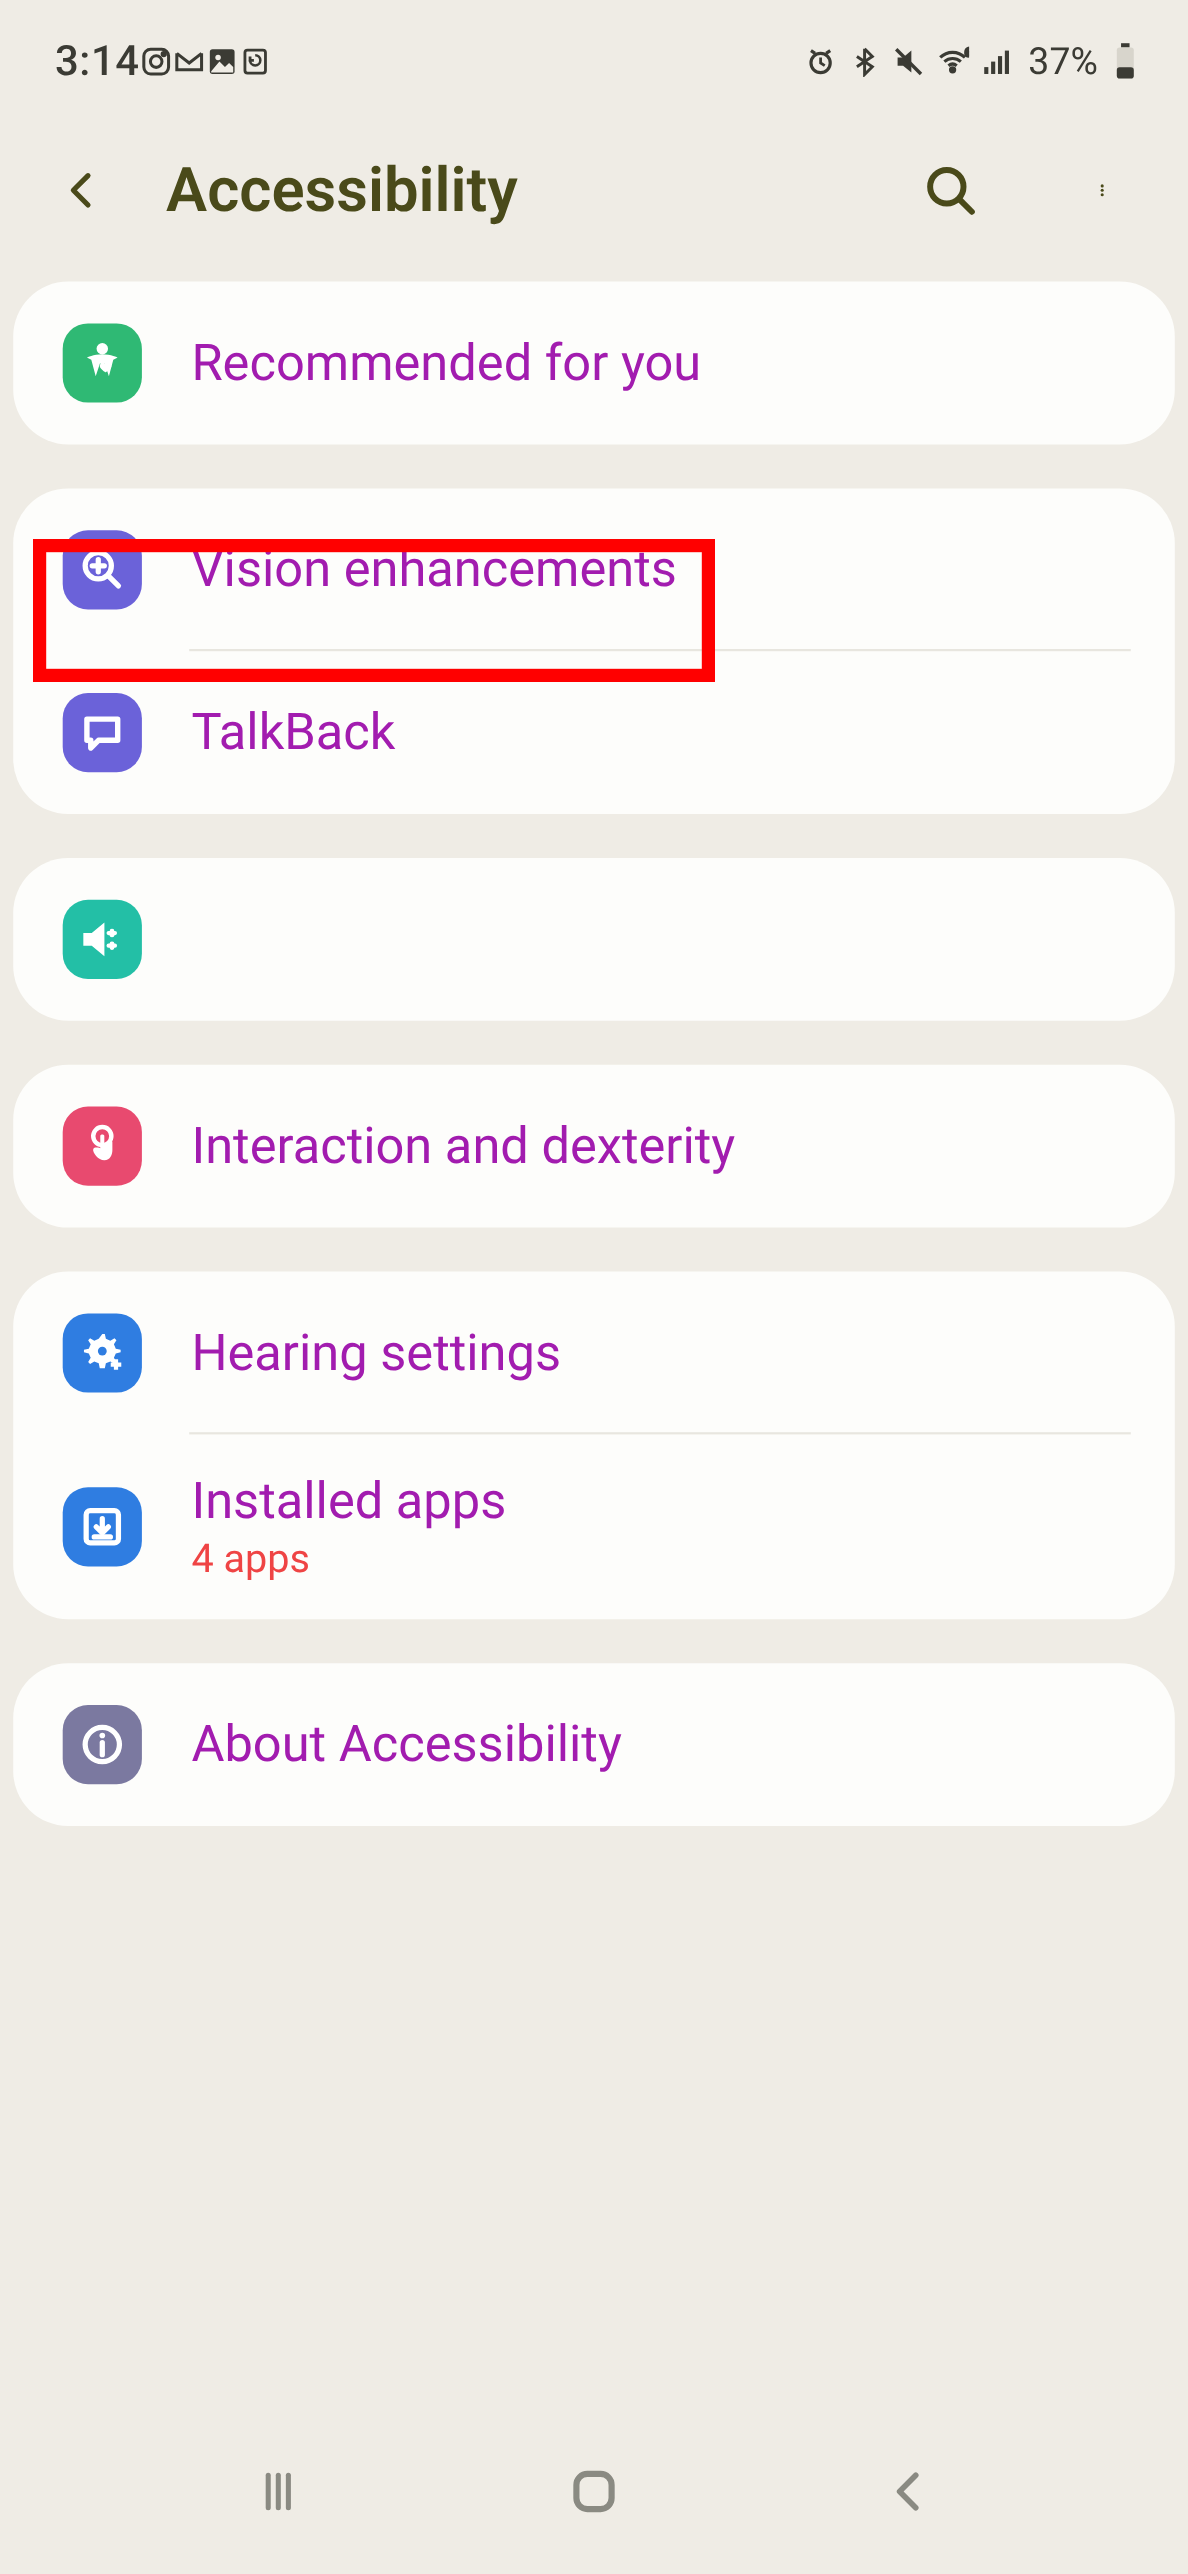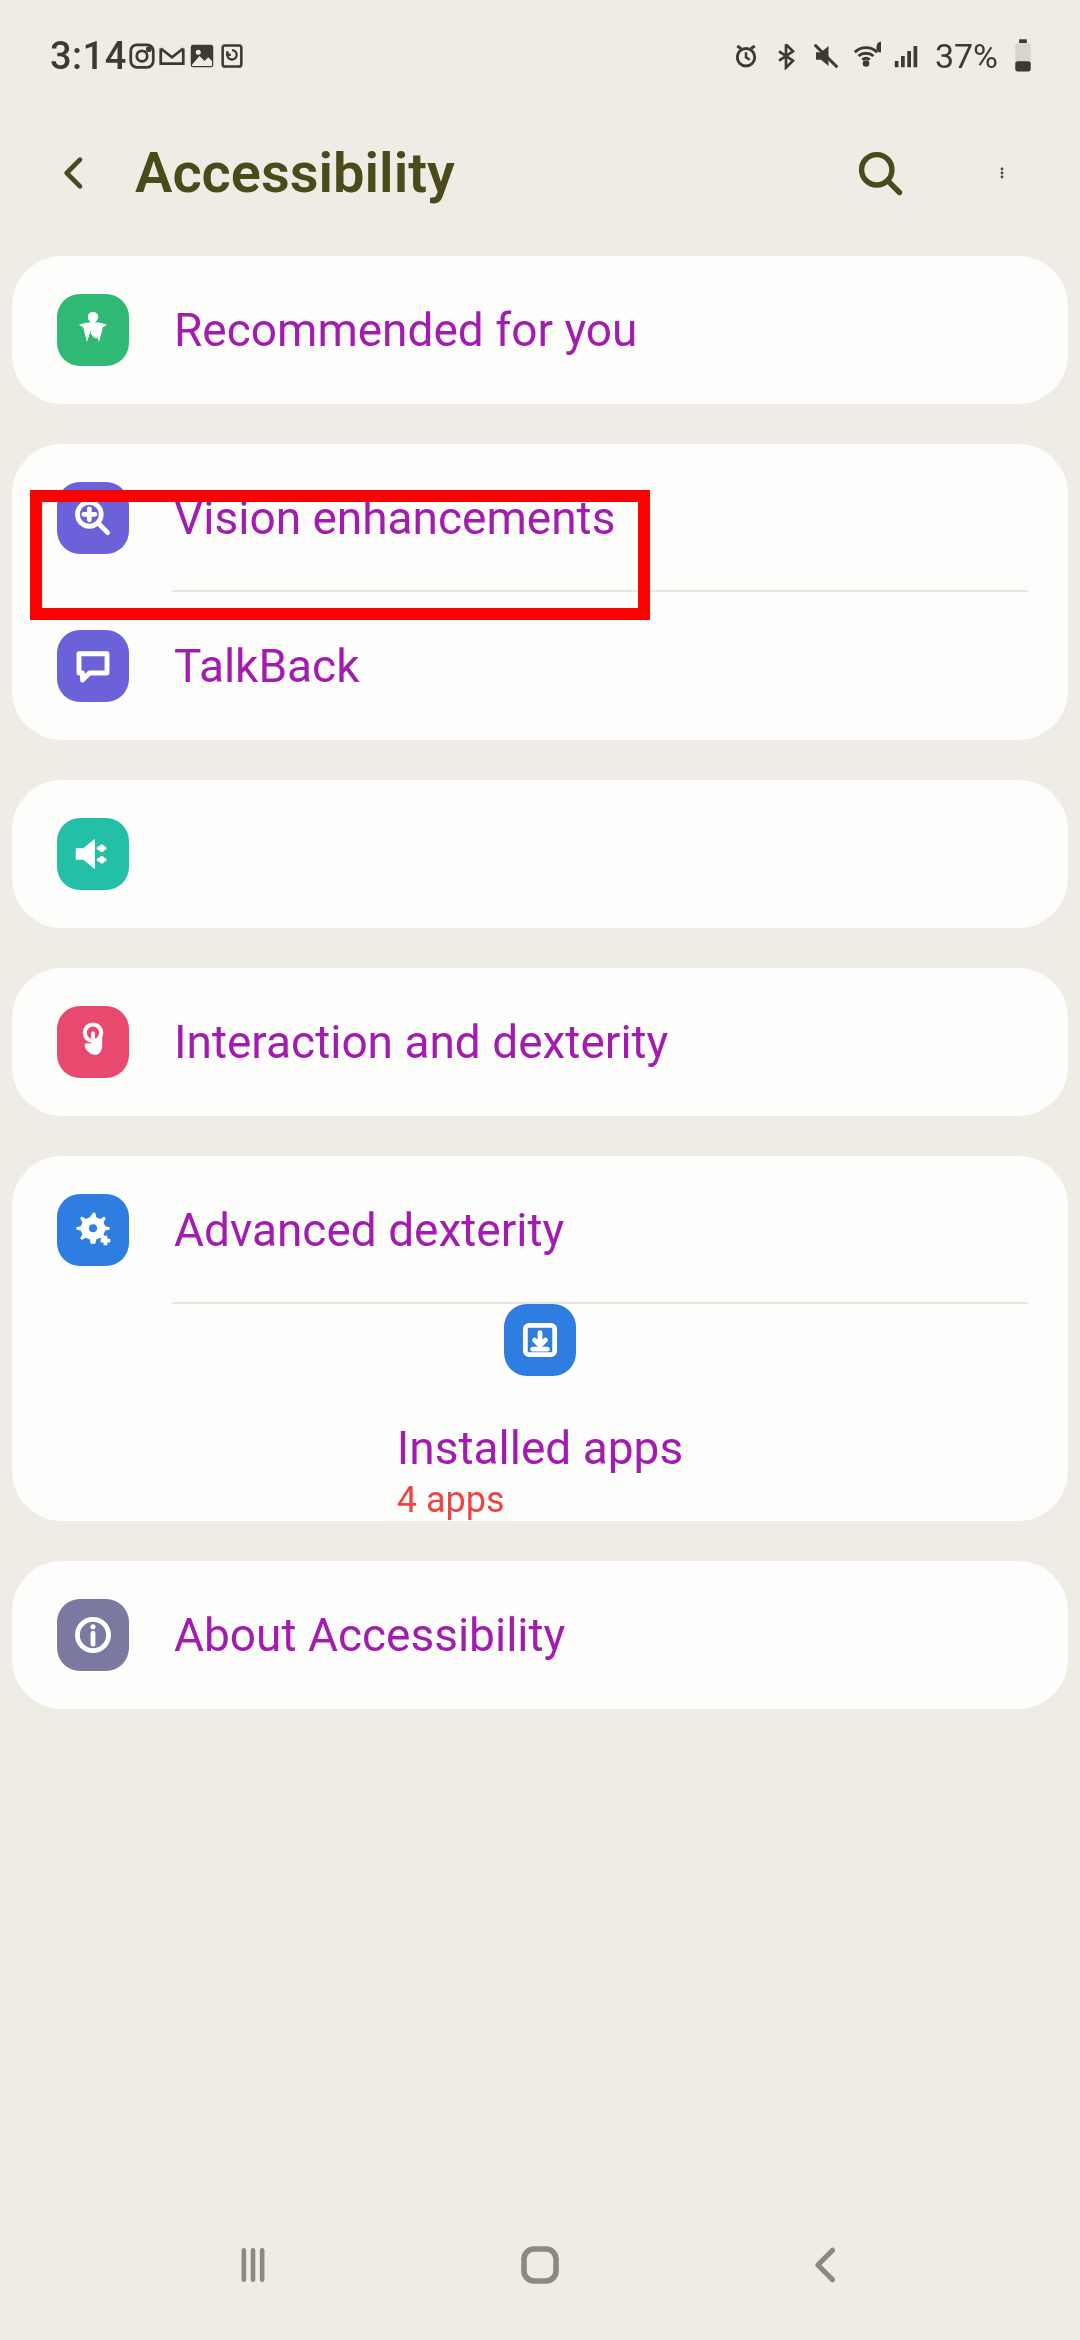--- a/index.html
+++ b/index.html
@@ -24,21 +24,21 @@
   .status-time { font-size: 38px; font-weight: 500; letter-spacing: 0.5px; }
   .status-icon { width: 30px; height: 30px; display:inline-flex; align-items:center; justify-content:center; }
   .status-right { display: flex; align-items: center; gap: 10px; }
   .battery-text { font-size: 34px; font-weight: 400; margin-left: 4px; }
 
   
   .header {
     display: flex;
     align-items: center;
     padding: 50px 48px 50px 55px;
-    gap: 40px;
+    gap: 56px;
   }
   .header-back { width: 40px; height: 40px; display:flex; align-items:center; justify-content:center; }
   .header-title {
     flex: 1;
     font-size: 56px;
     font-weight: 600;
     color: #4a4a1a;
   }
   .header-search, .header-more { width: 55px; height: 55px; display:flex; align-items:center; justify-content:center; margin-left: 30px; }
 
@@ -293,24 +293,24 @@
           <path d="M12 8 a4 4 0 1 0 0.001 0 Z M12 10.2 a1.8 1.8 0 1 1 0 3.6 a1.8 1.8 0 0 1 0-3.6 Z"></path>
           <path d="M12 3 L13.2 3 L13.7 5.3 L15.8 6.2 L17.8 5 L18.7 5.9 L17.5 7.9 L18.4 10 L20.7 10.5 L20.7 11.7 L18.4 12.2 L17.5 14.3 L18.7 16.3 L17.8 17.2 L15.8 16 L13.7 16.9 L13.2 19.2 L12 19.2 L10.8 19.2 L10.3 16.9 L8.2 16 L6.2 17.2 L5.3 16.3 L6.5 14.3 L5.6 12.2 L3.3 11.7 L3.3 10.5 L5.6 10 L6.5 7.9 L5.3 5.9 L6.2 5 L8.2 6.2 L10.3 5.3 Z" fill="#fff"></path>
           <circle cx="12" cy="11.1" r="2.1" fill="#2f7de1"></circle>
           <g transform="translate(16,15)">
             <line x1="2.5" y1="0" x2="2.5" y2="5" stroke="#fff" stroke-width="2"></line>
             <line x1="0" y1="2.5" x2="5" y2="2.5" stroke="#fff" stroke-width="2"></line>
           </g>
         </svg>
     </div>
     <div class="row-text">
-      <span class="row-label">Advanced dexterity</span>
-    </div>
-  </div>
-  <div class="row" style="min-height:168px;flex-direction:column;">
+      <span class="row-label">Hearing settings</span>
+    </div>
+  </div>
+  <div class="row" style="min-height:168px;">
     <div class="row-icon tile-blue">
       <svg viewBox="0 0 24 24" width="44" height="44" fill="none" stroke="#fff" stroke-width="2.6" stroke-linejoin="round" stroke-linecap="round">
           <rect x="4" y="4" width="16" height="16" rx="2"></rect>
           <path d="M12 8 V14 M9 12 L12 15 L15 12" fill="none"></path>
           <line x1="8" y1="17" x2="16" y2="17"></line>
         </svg>
     </div>
     <div class="row-text">
       <span class="row-label">Installed apps</span>
       <span class="row-sub">4 apps</span>

